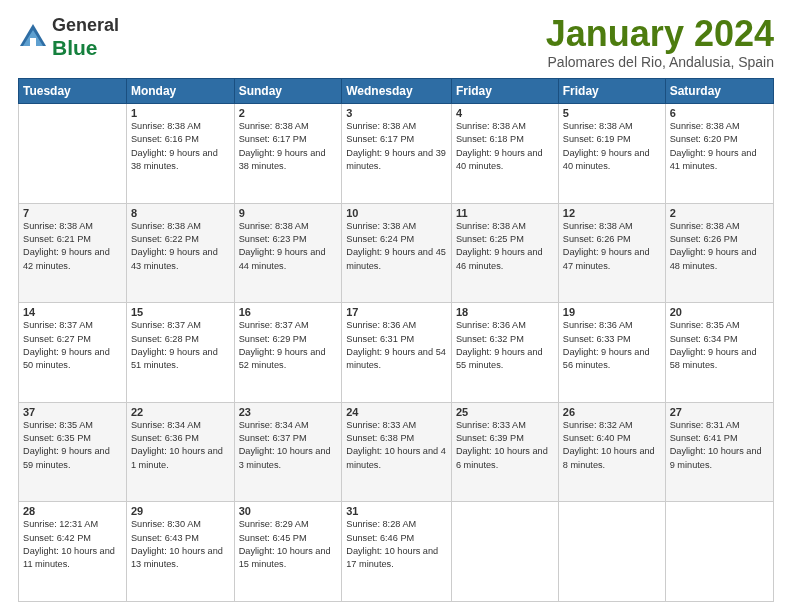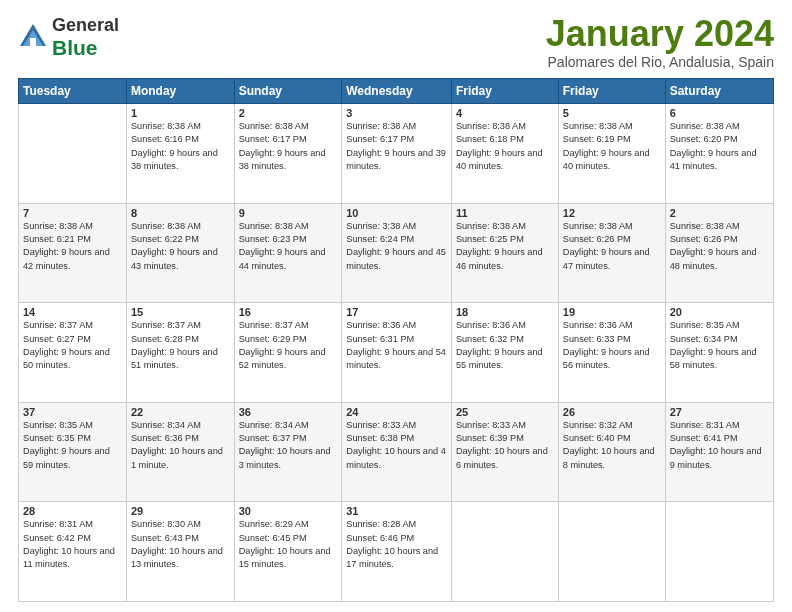--- a/index.html
+++ b/index.html
@@ -294,21 +294,21 @@
 and 59 minutes.</div>
           </td>
           <td>
             <span class="day-num">22</span>
             <div class="day-info">Sunrise: 8:34 AM
 Sunset: 6:36 PM
 Daylight: 10 hours
 and 1 minute.</div>
           </td>
           <td>
-            <span class="day-num">36</span>
+            <span class="day-num">23</span>
             <div class="day-info">Sunrise: 8:34 AM
 Sunset: 6:37 PM
 Daylight: 10 hours
 and 3 minutes.</div>
           </td>
           <td>
             <span class="day-num">24</span>
             <div class="day-info">Sunrise: 8:33 AM
 Sunset: 6:38 PM
 Daylight: 10 hours
@@ -332,21 +332,21 @@
             <span class="day-num">27</span>
             <div class="day-info">Sunrise: 8:31 AM
 Sunset: 6:41 PM
 Daylight: 10 hours
 and 9 minutes.</div>
           </td>
         </tr>
         <tr>
           <td>
             <span class="day-num">28</span>
-            <div class="day-info">Sunrise: 8:31 AM
+            <div class="day-info">Sunrise: 12:31 AM
 Sunset: 6:42 PM
 Daylight: 10 hours
 and 11 minutes.</div>
           </td>
           <td>
             <span class="day-num">29</span>
             <div class="day-info">Sunrise: 8:30 AM
 Sunset: 6:43 PM
 Daylight: 10 hours
 and 13 minutes.</div>

